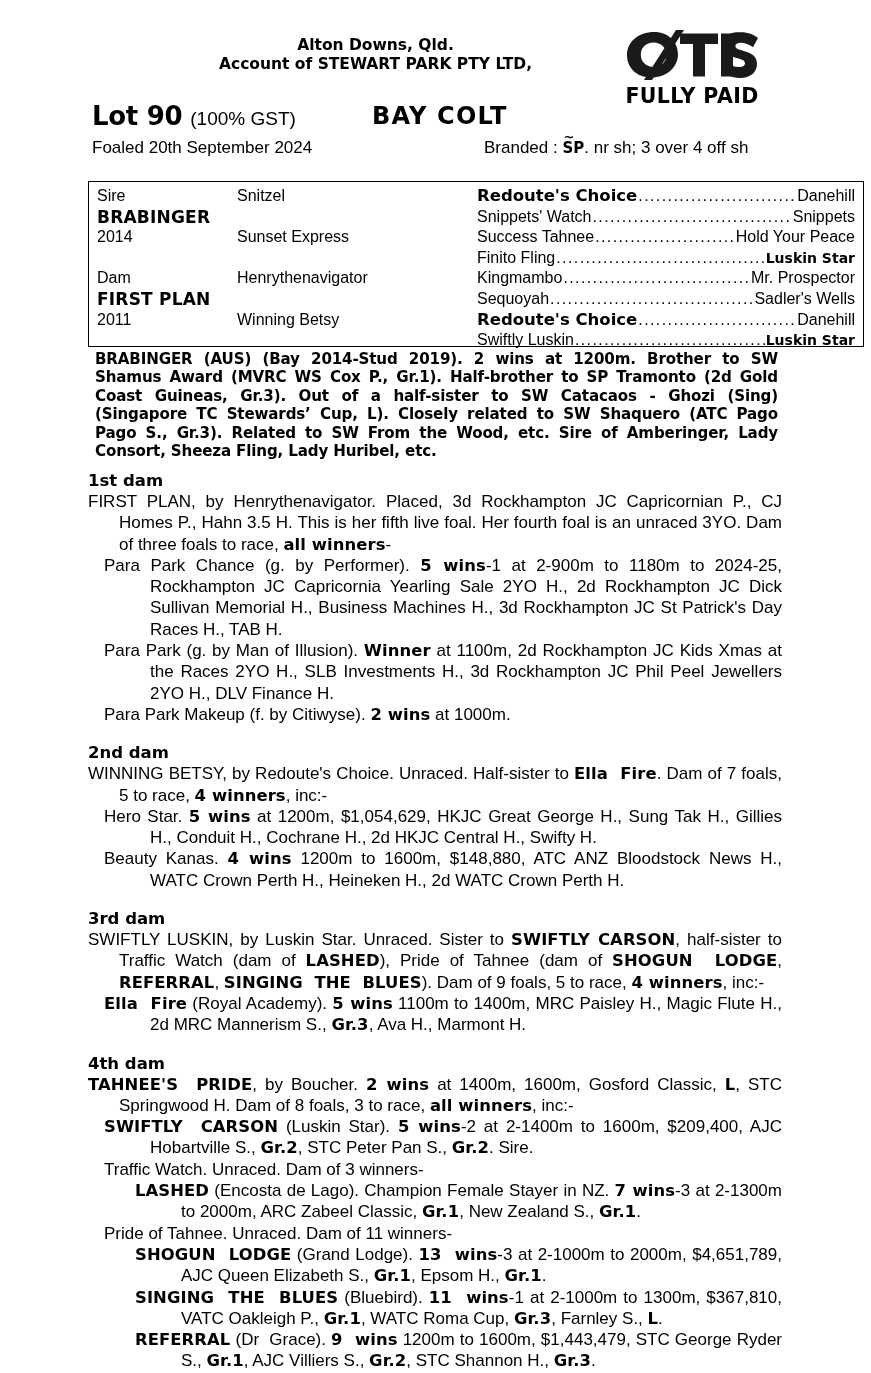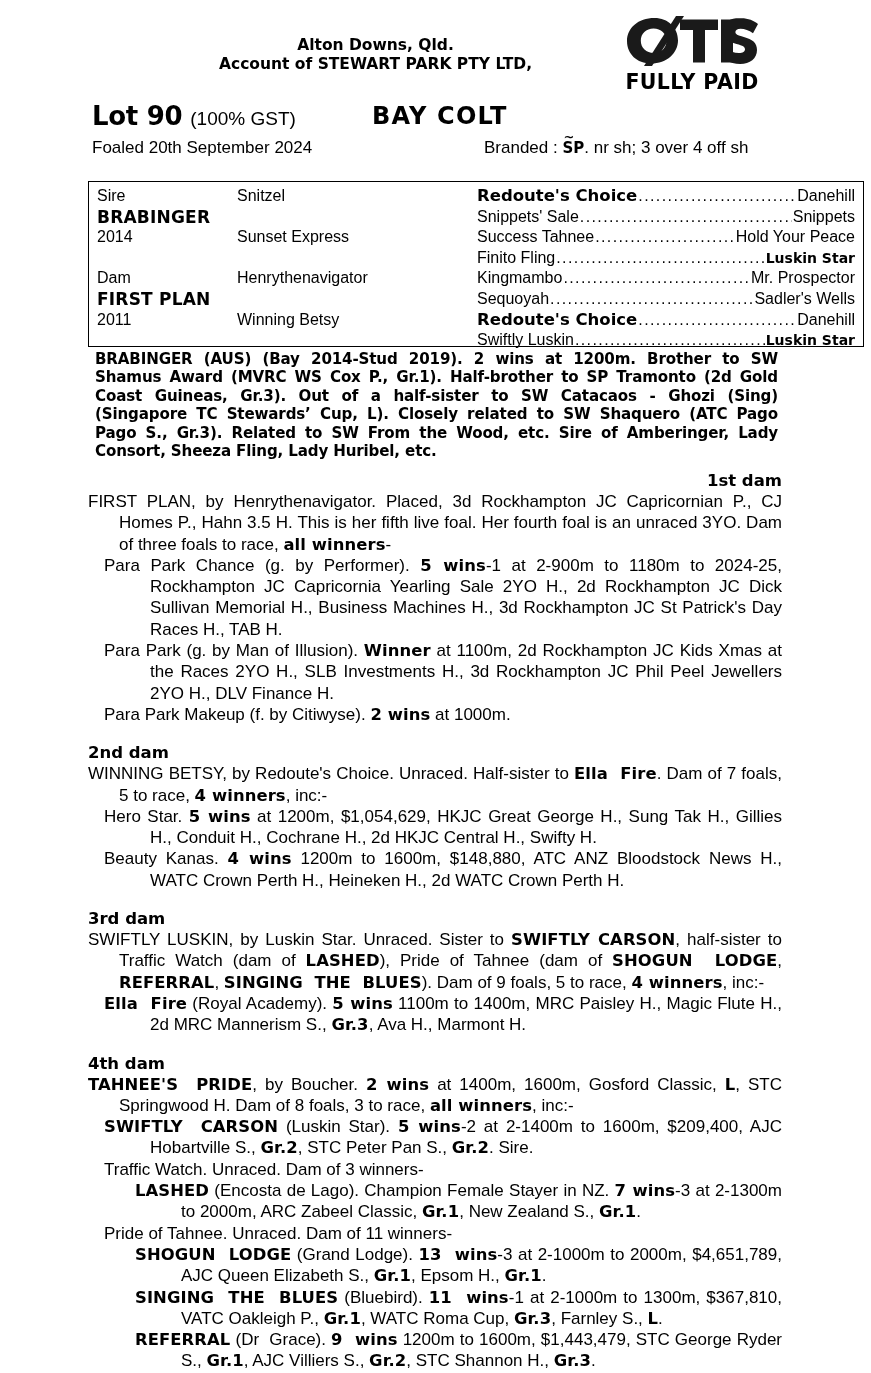--- a/index.html
+++ b/index.html
@@ -23,21 +23,21 @@
   }
 
   
   .header {
     position: relative;
     height: 140px;
   }
   .logo-block {
     position: absolute;
     right: 104px;
-    top: 16px;
+    top: 30px;
     text-align: center;
     width: 150px;
   }
   .logo-mark {
     font-size: 47px;
     font-weight: bold;
     letter-spacing: -2px;
     line-height: 1;
     font-family: "DejaVu Sans", sans-serif;
     display: block;
@@ -210,21 +210,21 @@
     top: 470px;
     width: 694px;
   }
   .dam-head {
     font-family: "DejaVu Sans", sans-serif;
     font-weight: bold;
     font-size: 16.5px;
     line-height: 21px;
     margin-top: 17px;
   }
-  .dam-head.first { margin-top: 0; text-align: right; }
+  .dam-head.first { margin-top: 0; }
 
   p.entry {
     margin: 0;
     font-size: 17px;
     line-height: 21.3px;
     text-align: justify;
     text-indent: 0;
     padding-left: 0;
   }
   p.entry.ind1 { padding-left: 31px; text-indent: -31px; }
@@ -302,21 +302,21 @@
         <div class="ped-row">Winning Betsy</div>
       </div>
 
       <div class="ped-col3" id="gen3col">
           <div class="leader">
             <span class="nm b">Redoute's Choice</span>
             <span class="dots">............................................................</span>
             <span class="gp">Danehill</span>
           </div>
           <div class="leader">
-            <span class="nm">Snippets' Sale</span>
+            <span class="nm">Snippets' Watch</span>
             <span class="dots">............................................................</span>
             <span class="gp">Snippets</span>
           </div>
           <div class="leader">
             <span class="nm">Success Tahnee</span>
             <span class="dots">............................................................</span>
             <span class="gp">Hold Your Peace</span>
           </div>
           <div class="leader">
             <span class="nm">Finito Fling</span>

